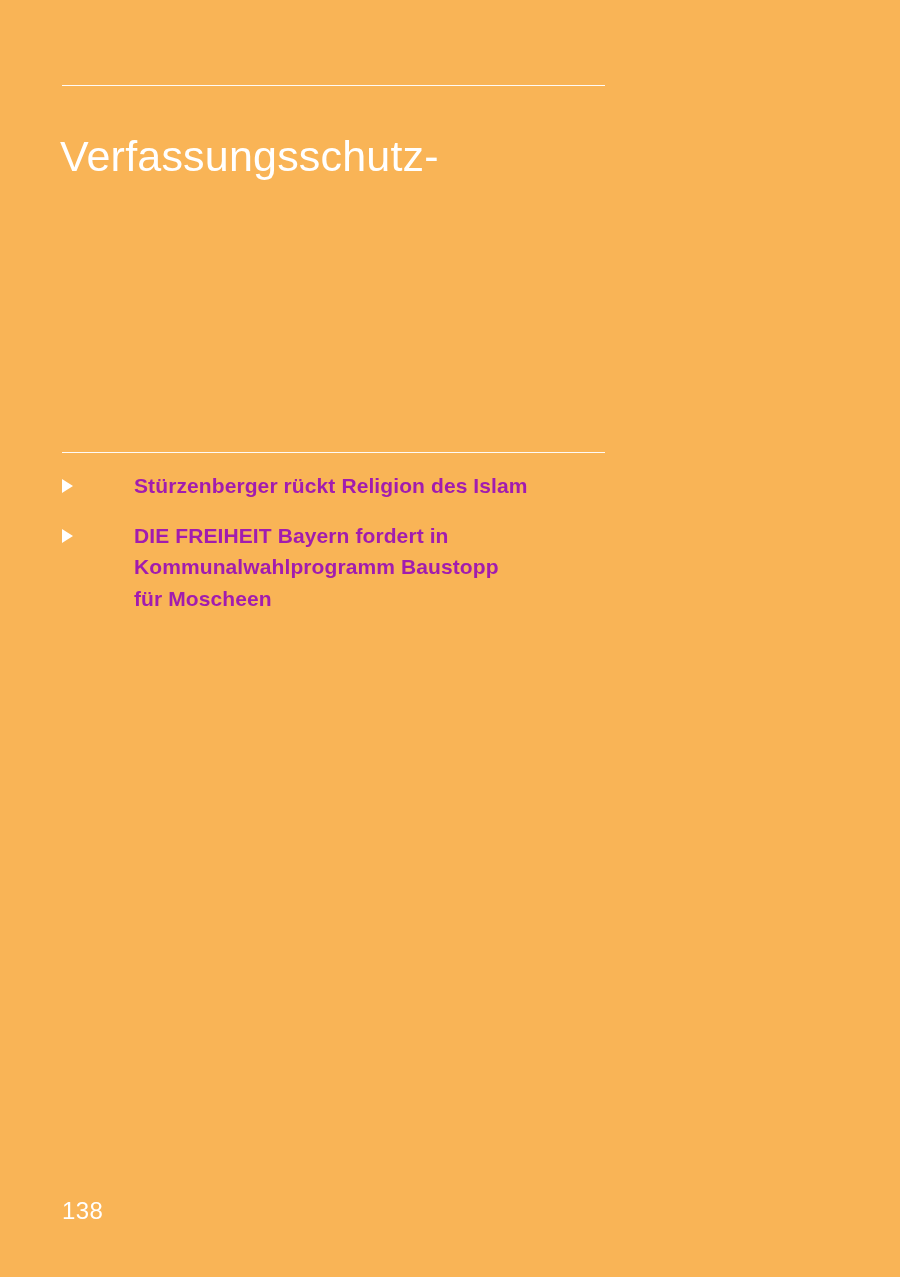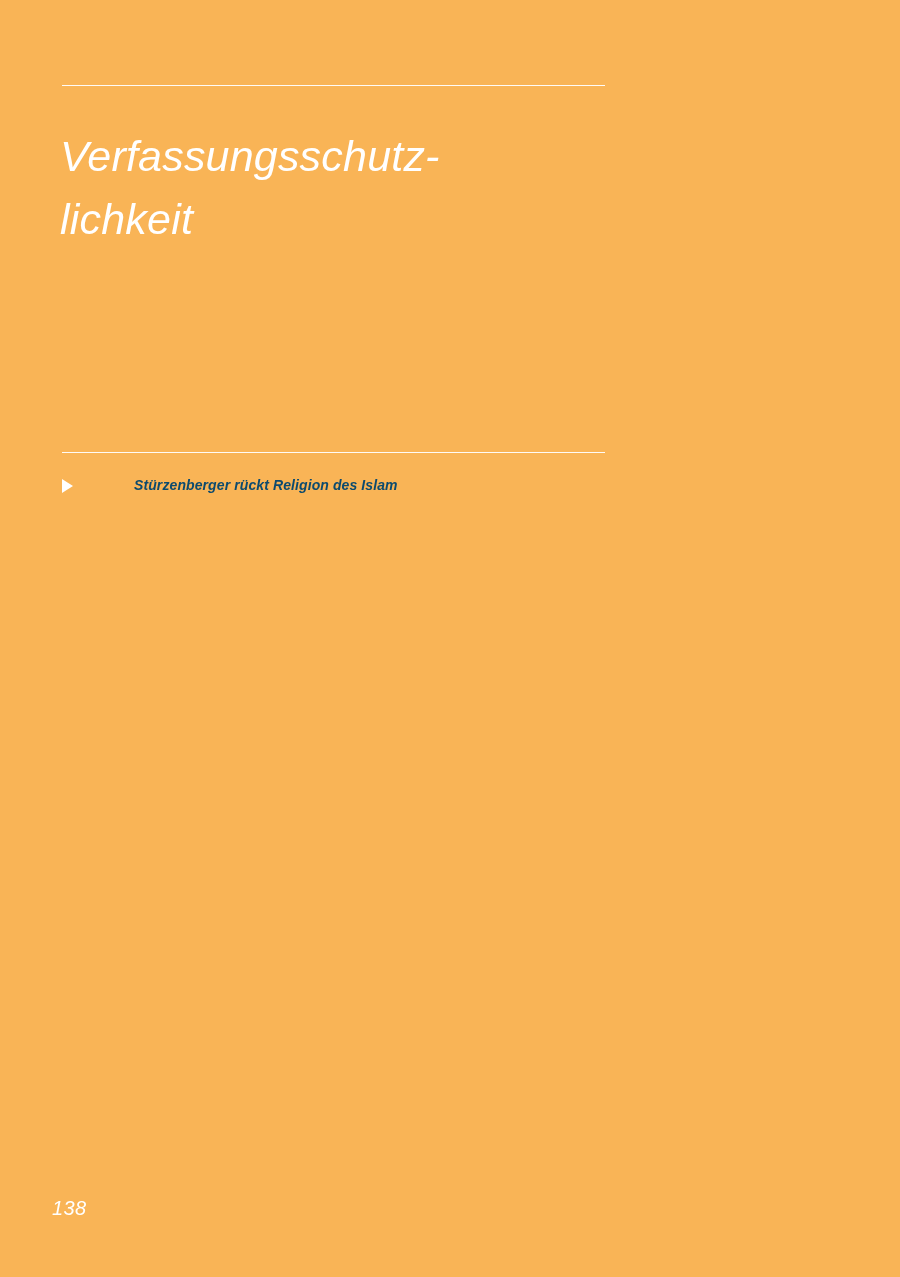--- a/index.html
+++ b/index.html
@@ -13,21 +13,20 @@
     font-family: "Liberation Sans", sans-serif;
     -webkit-font-smoothing: antialiased;
     overflow: hidden;
     position: relative;
   }
   .page {
     position: relative;
     width: 900px;
     height: 1277px;
     box-sizing: border-box;
-    font-style: italic;
   }
   .rule {
     position: absolute;
     left: 62px;
     width: 543px;
     height: 1px;
     background: #ffffff;
     opacity: 0.95;
   }
   .rule-top { top: 85px; }
@@ -53,69 +52,74 @@
     position: absolute;
     left: 62px;
     top: 470px;
     width: 560px;
   }
   .toc-item {
     position: relative;
     display: block;
     margin-bottom: 18px;
     padding-left: 72px;
-    color: #0c4a6e;
-    font-size: 14px;
+    color: #a21caf;
+    font-size: 21px;
     font-weight: bold;
     line-height: 31.5px;
     letter-spacing: 0.1px;
   }
   .toc-bullet {
     position: absolute;
     left: 0px;
     top: 9px;
     width: 0;
     height: 0;
     border-left: 11px solid #ffffff;
     border-top: 7px solid transparent;
     border-bottom: 7px solid transparent;
   }
   .toc-text {
     display: block;
   }
 
   .folio {
     position: absolute;
-    left: 52px;
+    left: 62px;
     top: 1197px;
     color: #ffffff;
-    font-size: 20px;
+    font-size: 24px;
     font-weight: 400;
     letter-spacing: 0.4px;
   }
 </style>
 </head>
 <body>
 
 <div class="page">
 
   <div class="rule rule-top"></div>
 
   <h1 class="chapter-title">
     <span class="line">Verfassungsschutz-</span>
-    <span class="line">lichkeit</span>
   </h1>
 
   <div class="rule rule-mid"></div>
 
   <div class="toc">
 
     <div class="toc-item">
       <span class="toc-bullet"></span>
       <span class="toc-text">Stürzenberger rückt Religion des Islam</span>
     </div>
 
+    <div class="toc-item">
+      <span class="toc-bullet"></span>
+      <span class="toc-text">DIE FREIHEIT Bayern fordert in</span>
+      <span class="toc-text">Kommunalwahlprogramm Baustopp</span>
+      <span class="toc-text">für Moscheen</span>
+    </div>
 
   </div>
 
   <div class="folio">138</div>
 
 </div>
 
 </body></html>

